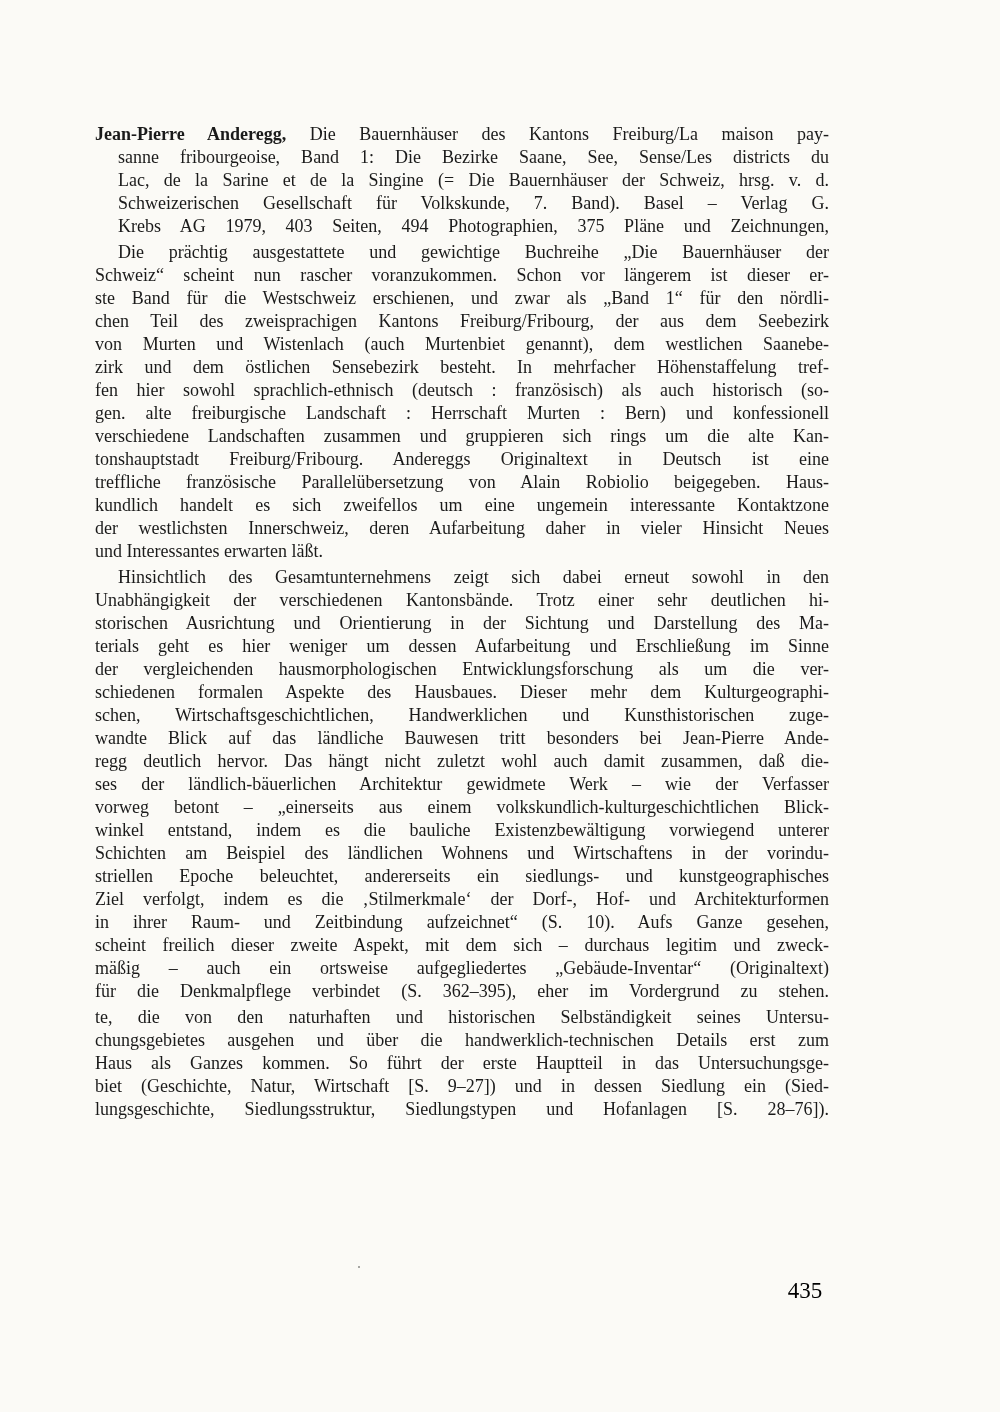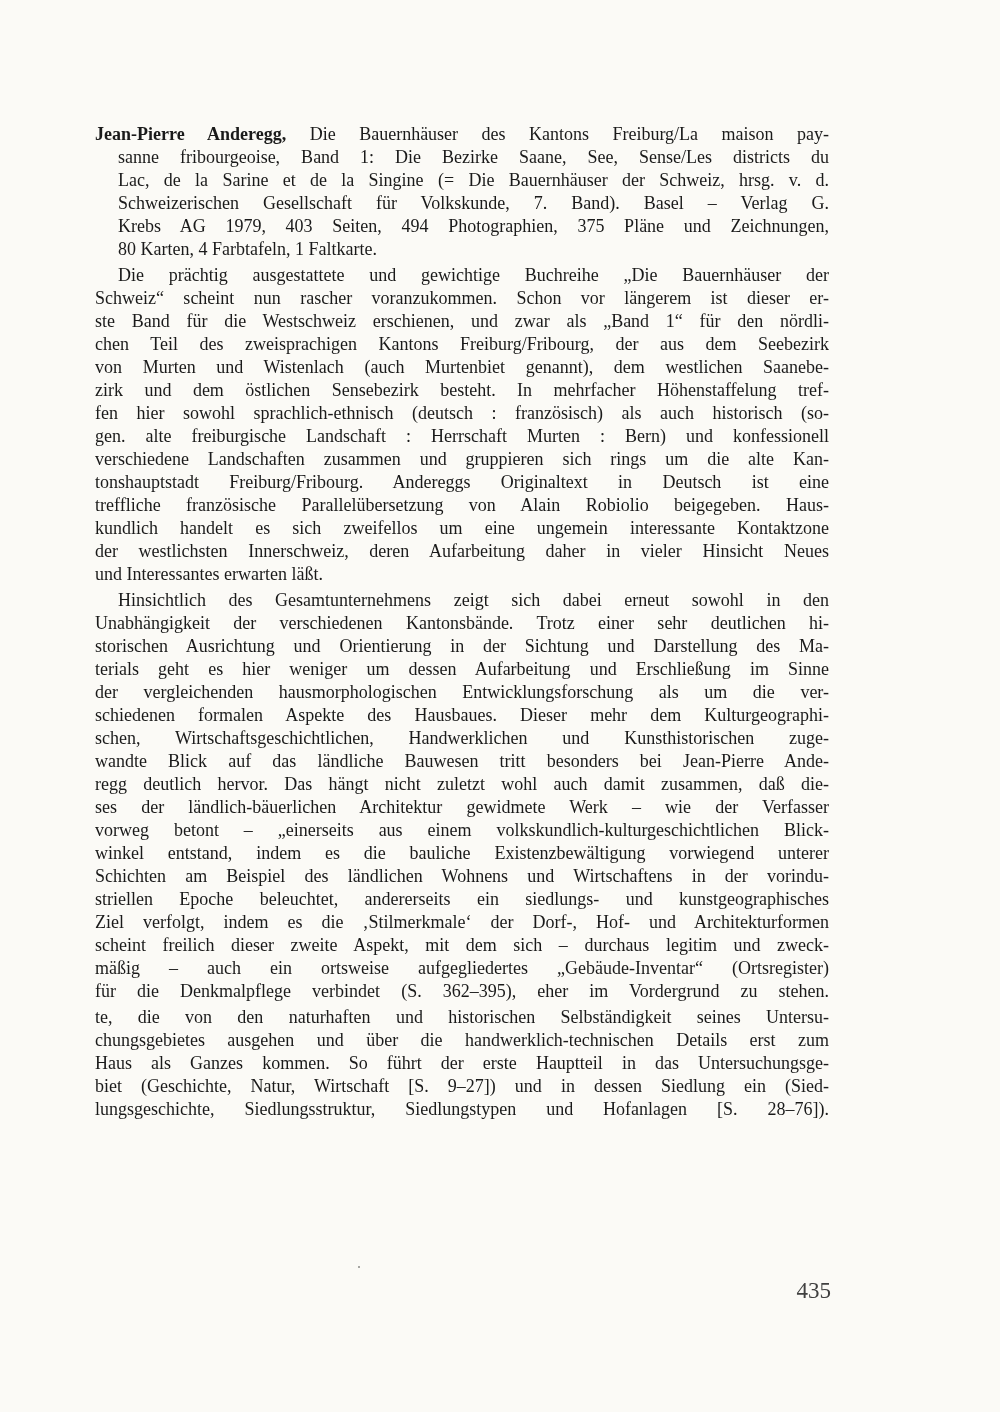--- a/index.html
+++ b/index.html
@@ -49,22 +49,22 @@
   .line.indent {
     text-indent: 23px;
   }
   .page-number {
     position: absolute;
     left: 779px;
     top: 1277px;
     width: 52px;
     font-size: 23px;
     line-height: 28px;
-    text-align: right;
-    color: #404040;
+    text-align: center;
+    color: #000000;
   }
   .speck {
     position: absolute;
     left: 358px;
     top: 1266px;
     width: 2px;
     height: 2px;
     background: #8a8a86;
     border-radius: 50%;
   }
@@ -73,21 +73,20 @@
 <body>
 
 <div class="scan-page">
   <div class="text-block">
     <div class="citation">
         <div class="line hang"><b>Jean-Pierre Anderegg,</b> Die Bauernhäuser des Kantons Freiburg/La maison pay-</div>
         <div class="line">sanne fribourgeoise, Band 1: Die Bezirke Saane, See, Sense/Les districts du</div>
         <div class="line">Lac, de la Sarine et de la Singine (= Die Bauernhäuser der Schweiz, hrsg. v. d.</div>
         <div class="line">Schweizerischen Gesellschaft für Volkskunde, 7. Band). Basel – Verlag G.</div>
         <div class="line">Krebs AG 1979, 403 Seiten, 494 Photographien, 375 Pläne und Zeichnungen,</div>
-        <div class="line last">80 Karten, 4 Farbtafeln, 1 Faltkarte.</div>
       </div>
     <div>
         <div class="para">
           <div class="line indent">Die prächtig ausgestattete und gewichtige Buchreihe „Die Bauernhäuser der</div>
           <div class="line">Schweiz“ scheint nun rascher voranzukommen. Schon vor längerem ist dieser er-</div>
           <div class="line">ste Band für die Westschweiz erschienen, und zwar als „Band 1“ für den nördli-</div>
           <div class="line">chen Teil des zweisprachigen Kantons Freiburg/Fribourg, der aus dem Seebezirk</div>
           <div class="line">von Murten und Wistenlach (auch Murtenbiet genannt), dem westlichen Saanebe-</div>
           <div class="line">zirk und dem östlichen Sensebezirk besteht. In mehrfacher Höhenstaffelung tref-</div>
           <div class="line">fen hier sowohl sprachlich-ethnisch (deutsch : französisch) als auch historisch (so-</div>
@@ -108,22 +107,23 @@
           <div class="line">schiedenen formalen Aspekte des Hausbaues. Dieser mehr dem Kulturgeographi-</div>
           <div class="line">schen, Wirtschaftsgeschichtlichen, Handwerklichen und Kunsthistorischen zuge-</div>
           <div class="line">wandte Blick auf das ländliche Bauwesen tritt besonders bei Jean-Pierre Ande-</div>
           <div class="line">regg deutlich hervor. Das hängt nicht zuletzt wohl auch damit zusammen, daß die-</div>
           <div class="line">ses der ländlich-bäuerlichen Architektur gewidmete Werk – wie der Verfasser</div>
           <div class="line">vorweg betont – „einerseits aus einem volkskundlich-kulturgeschichtlichen Blick-</div>
           <div class="line">winkel entstand, indem es die bauliche Existenzbewältigung vorwiegend unterer</div>
           <div class="line">Schichten am Beispiel des ländlichen Wohnens und Wirtschaftens in der vorindu-</div>
           <div class="line">striellen Epoche beleuchtet, andererseits ein siedlungs- und kunstgeographisches</div>
           <div class="line">Ziel verfolgt, indem es die ‚Stilmerkmale‘ der Dorf-, Hof- und Architekturformen</div>
+          <div class="line">in ihrer Raum- und Zeitbindung aufzeichnet“ (S. 10). Aufs Ganze gesehen,</div>
           <div class="line">scheint freilich dieser zweite Aspekt, mit dem sich – durchaus legitim und zweck-</div>
-          <div class="line">mäßig – auch ein ortsweise aufgegliedertes „Gebäude-Inventar“ (Ortsregister)</div>
+          <div class="line">mäßig – auch ein ortsweise aufgegliedertes „Gebäude-Inventar“ (Originaltext)</div>
           <div class="line">für die Denkmalpflege verbindet (S. 362–395), eher im Vordergrund zu stehen.</div>
         </div>
         <div class="para">
           <div class="line">te, die von den naturhaften und historischen Selbständigkeit seines Untersu-</div>
           <div class="line">chungsgebietes ausgehen und über die handwerklich-technischen Details erst zum</div>
           <div class="line">Haus als Ganzes kommen. So führt der erste Hauptteil in das Untersuchungsge-</div>
           <div class="line">biet (Geschichte, Natur, Wirtschaft [S. 9–27]) und in dessen Siedlung ein (Sied-</div>
           <div class="line">lungsgeschichte, Siedlungsstruktur, Siedlungstypen und Hofanlagen [S. 28–76]).</div>
         </div>
       </div>

